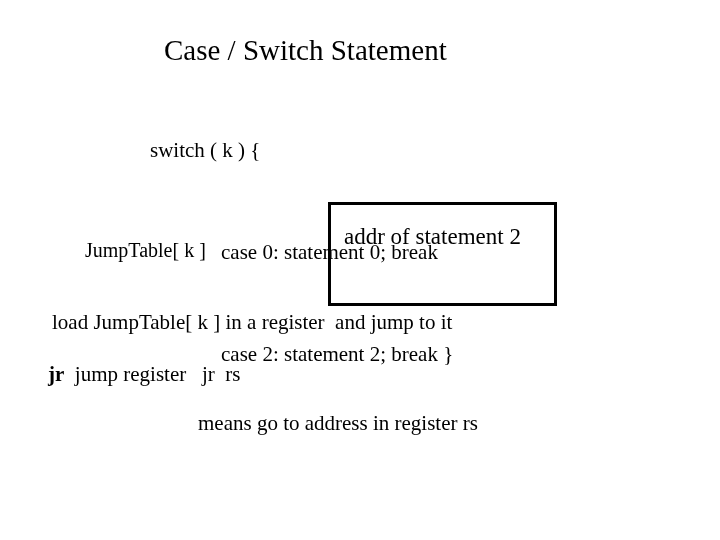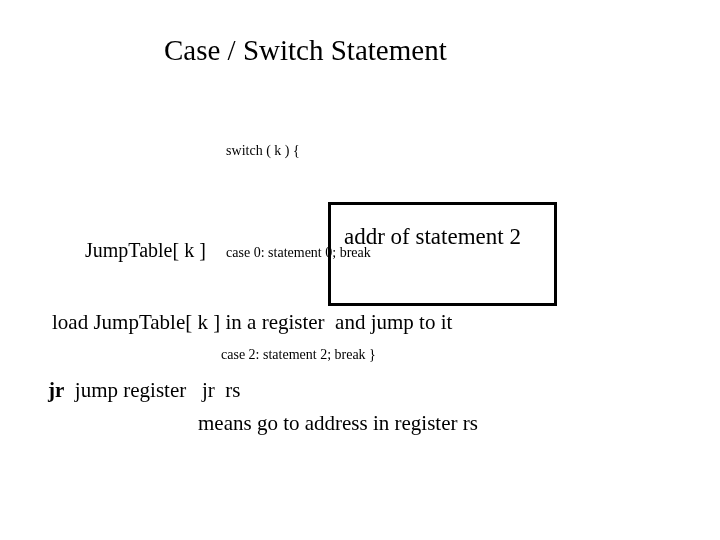--- a/index.html
+++ b/index.html
@@ -56,24 +56,23 @@
     font-weight: normal;
     line-height: 36px;
     white-space: nowrap;
   }
 
   
   .code {
     position: absolute;
     left: 150px;
     top: 78px;
-    font-size: 14px;
+    font-size: 21px;
     line-height: 29px;
     white-space: pre;
-    text-align: center;
   }
   .code-line.indented {
     padding-left: 71px;
     margin-top: 15px;
   }
 
   
   .jump-label {
     position: absolute;
     left: 85px;
@@ -107,21 +106,21 @@
     top: 308px;
     font-size: 21px;
     line-height: 29px;
     white-space: pre;
   }
 
   
   .jr-line {
     position: absolute;
     left: 48px;
-    top: 376px;
+    top: 360px;
     font-size: 21px;
     line-height: 29px;
     white-space: pre;
   }
   .jr-kw {
     font-weight: bold;
   }
 
   
   .means-line {

